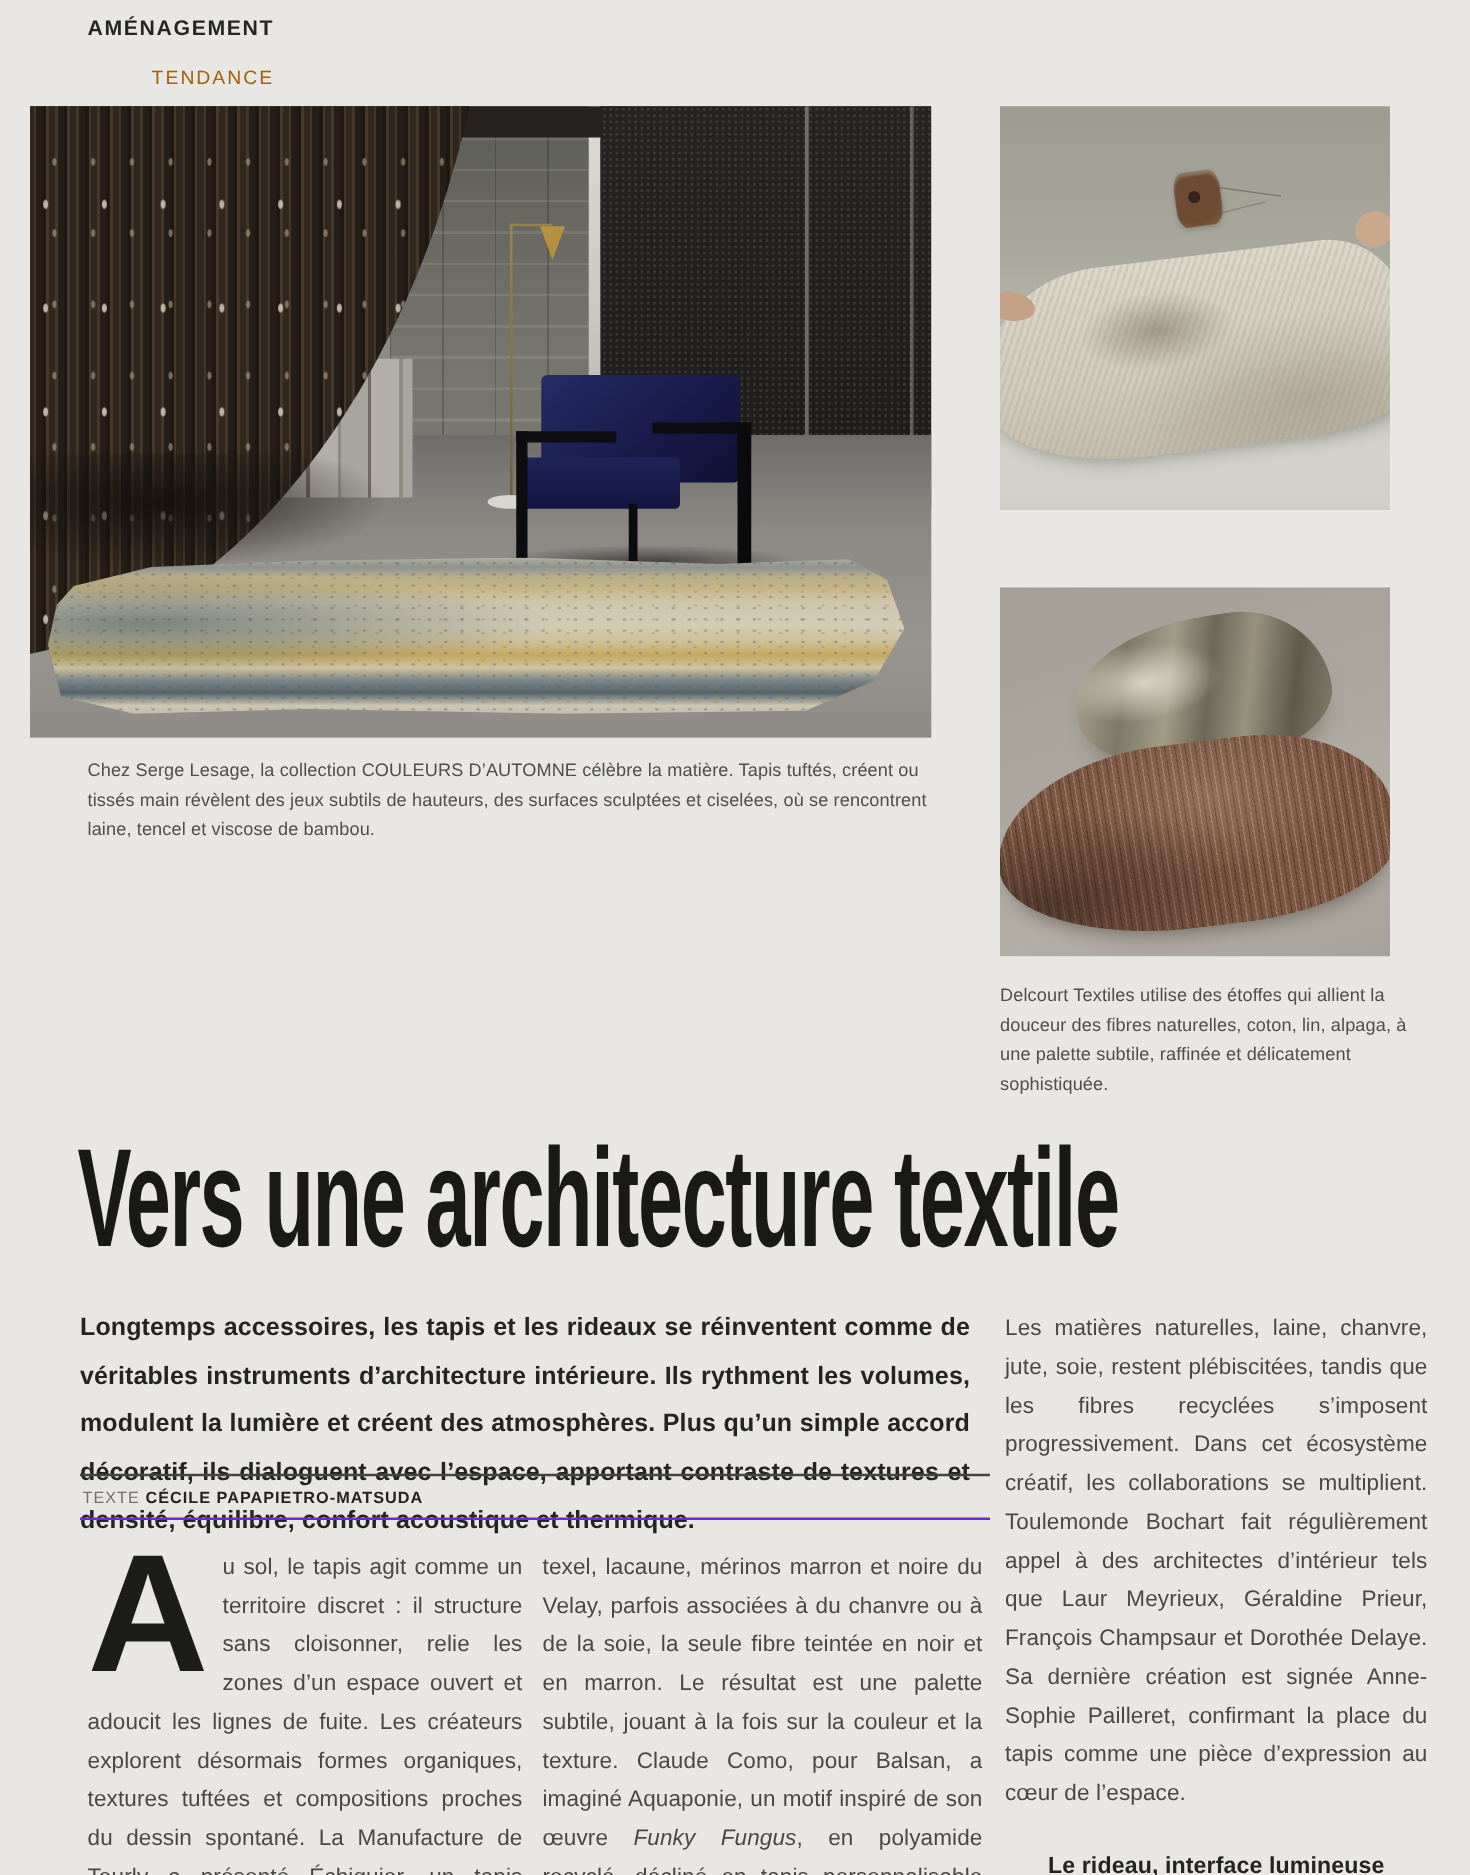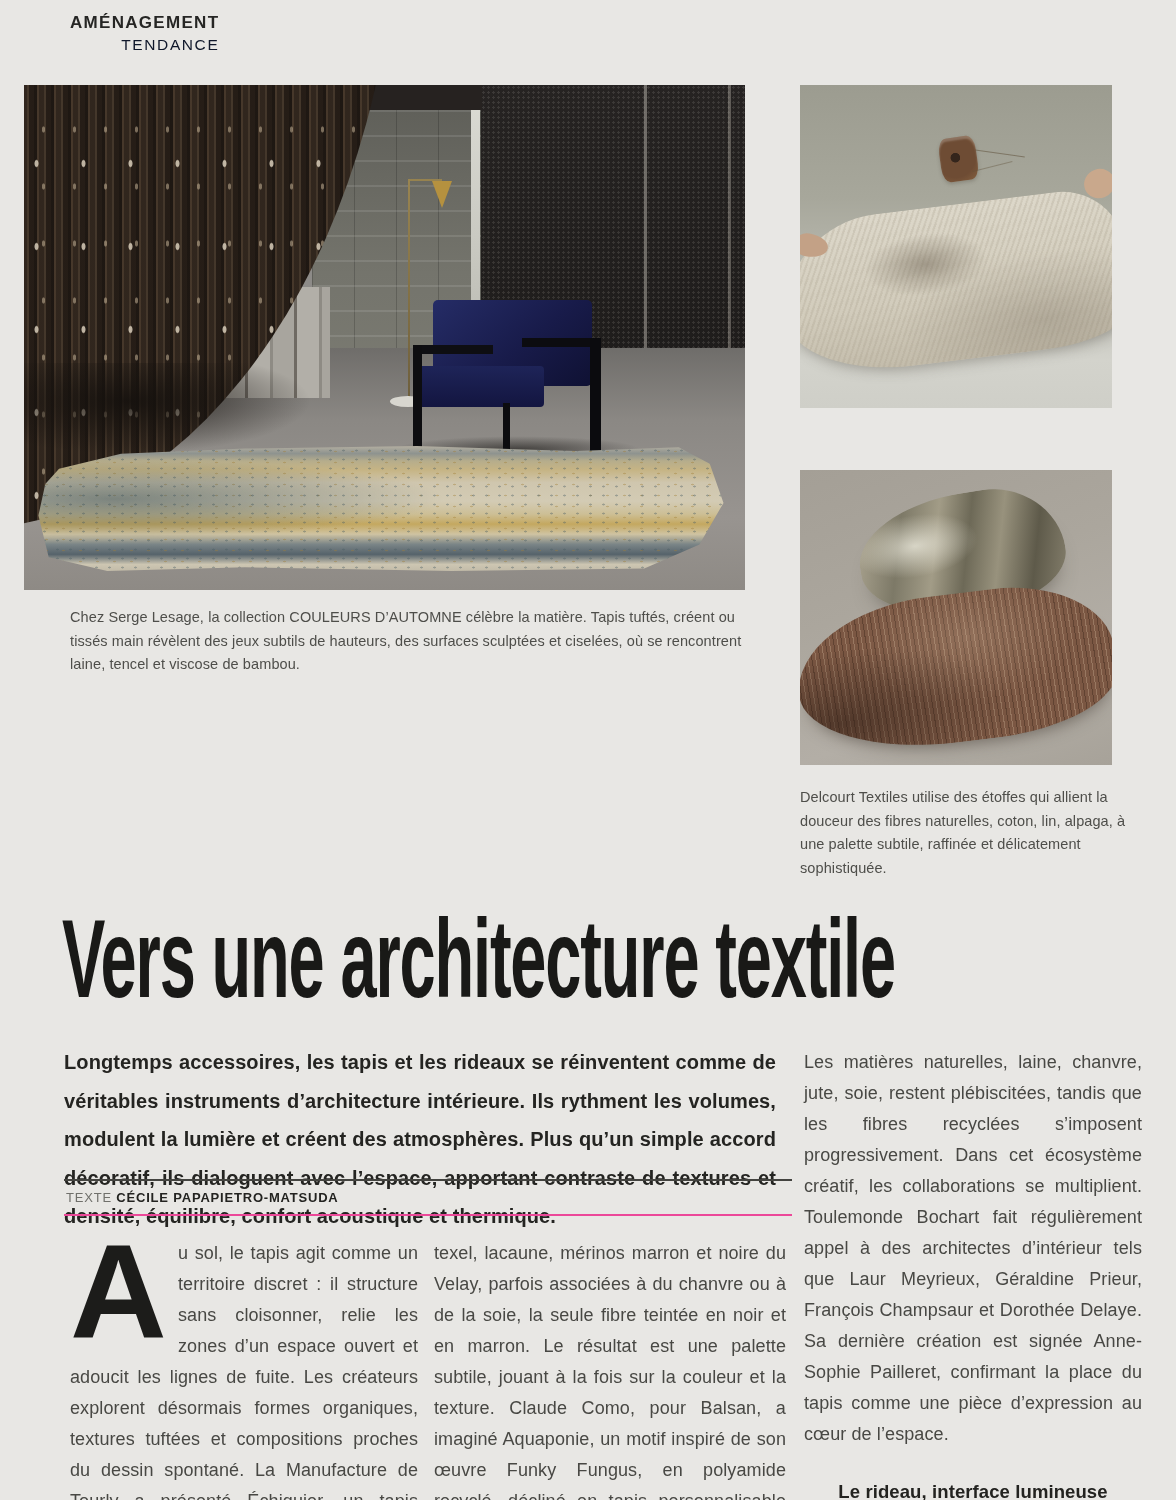--- a/index.html
+++ b/index.html
@@ -7,21 +7,21 @@
     width:1176px;height:1500px;position:relative;overflow:hidden;
     background:#e8e7e4;
     font-family:"Liberation Sans", sans-serif;
     -webkit-font-smoothing:antialiased;
   }
   .abs{position:absolute;}
 
   
   .kicker{left:70px;top:13px;text-align:right;}
   .kicker .section{font-size:17px;font-weight:700;letter-spacing:1.3px;color:#262624;}
-  .kicker .subsection{font-size:15.5px;font-weight:400;letter-spacing:1.6px;color:#0f172a;margin-top:3px;}
+  .kicker .subsection{font-size:15.5px;font-weight:400;letter-spacing:1.6px;color:#a16207;margin-top:21px;}
 
   
   .photo-main{left:24px;top:85px;width:721px;height:505px;background:#8d8b88;overflow:hidden;}
   .photo-main *{position:absolute;}
   .pm-floor{left:0;top:52%;width:100%;height:48%;
     background:linear-gradient(180deg,#6f6d6a 0%,#8b8884 30%,#989490 70%,#8e8a85 100%);}
   .pm-brick{left:40%;top:0;width:26%;height:62%;
     background-color:#6d6d66;
     background-image:
       repeating-linear-gradient(180deg, rgba(255,255,255,.10) 0 2px, rgba(0,0,0,0) 2px 25px),
@@ -142,35 +142,35 @@
   
   .headline{left:62px;top:903px;font-size:112px;line-height:112px;font-weight:800;
     letter-spacing:-2px;color:#191917;white-space:nowrap;
     transform:scaleX(.58);transform-origin:0 0;}
 
   
   .intro{left:64px;top:1043px;width:712px;
     font-size:20px;line-height:38.5px;font-weight:700;color:#242421;
     text-align:justify;letter-spacing:.1px;}
   .byline{left:64px;top:1179px;width:726px;
-    border-top:2px solid #43433f;border-bottom:2px solid #ec4899;
+    border-top:2px solid #43433f;border-bottom:2px solid #6d28d9;
     padding:9px 0 9px 2px;font-size:13px;letter-spacing:.8px;}
   .byline .lbl{color:#70706b;font-weight:400;}
   .byline .nm{color:#232320;font-weight:700;}
 
   
   .bodycol{font-size:18px;line-height:31px;color:#484844;text-align:justify;letter-spacing:.1px;}
   .col1{left:70px;top:1238px;width:348px;}
   .col2{left:434px;top:1238px;width:352px;}
   .col3{left:800px;top:1043px;width:346px;}
   .dropcap{float:left;font-size:134px;line-height:96px;height:96px;width:96px;
     font-weight:800;color:#1c1c1a;margin:6px 12px 0 0;}
   .subhead{font-weight:700;color:#232320;text-align:center;font-size:18.5px;
     margin:26px 0 6px 0;}
-  .ital{}
+  .ital{font-style:italic;}
   .col3 p{margin:4px;}
 </style>
 </head>
 <body>
 
 <div class="abs kicker">
   <div class="section">AMÉNAGEMENT</div>
   <div class="subsection">TENDANCE</div>
 </div>
 

